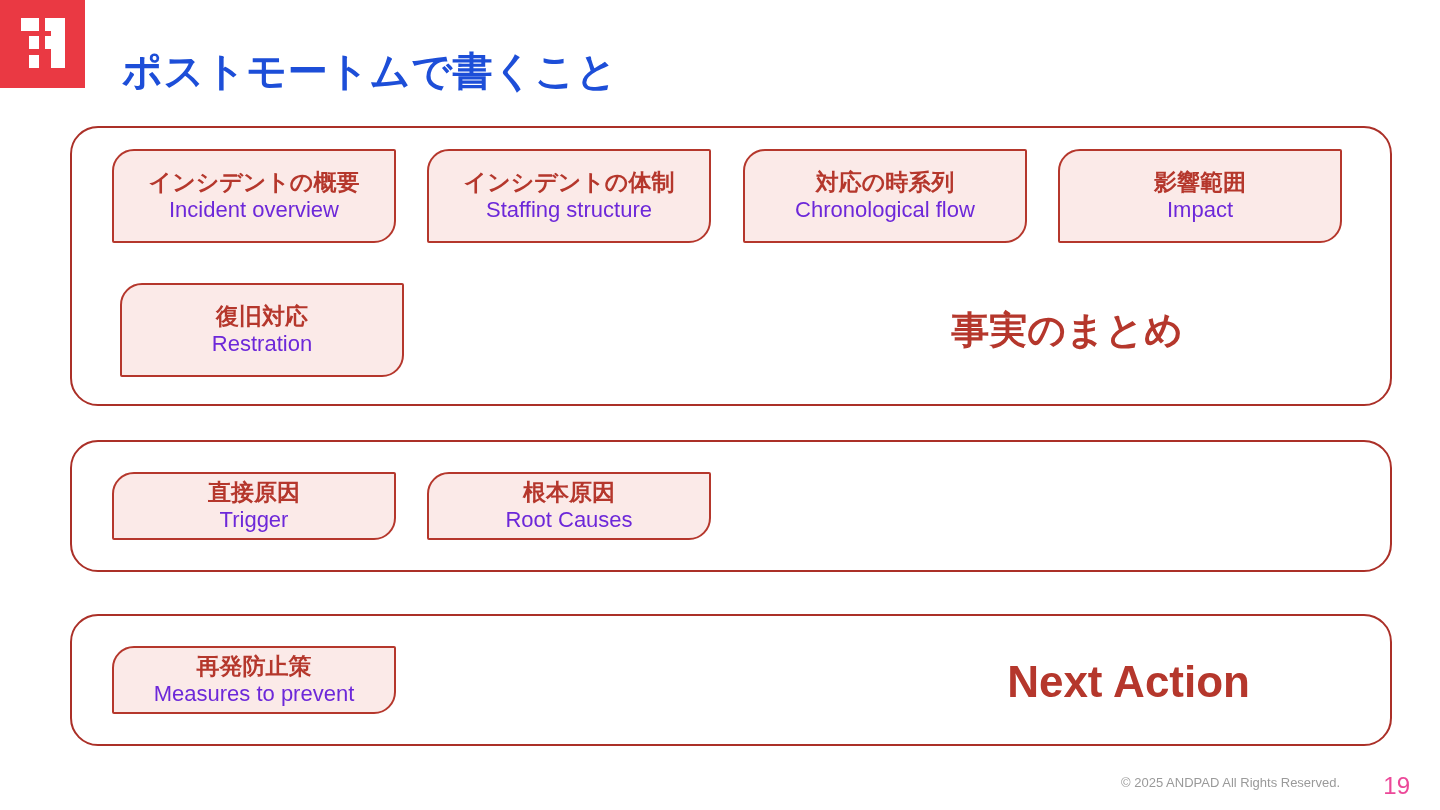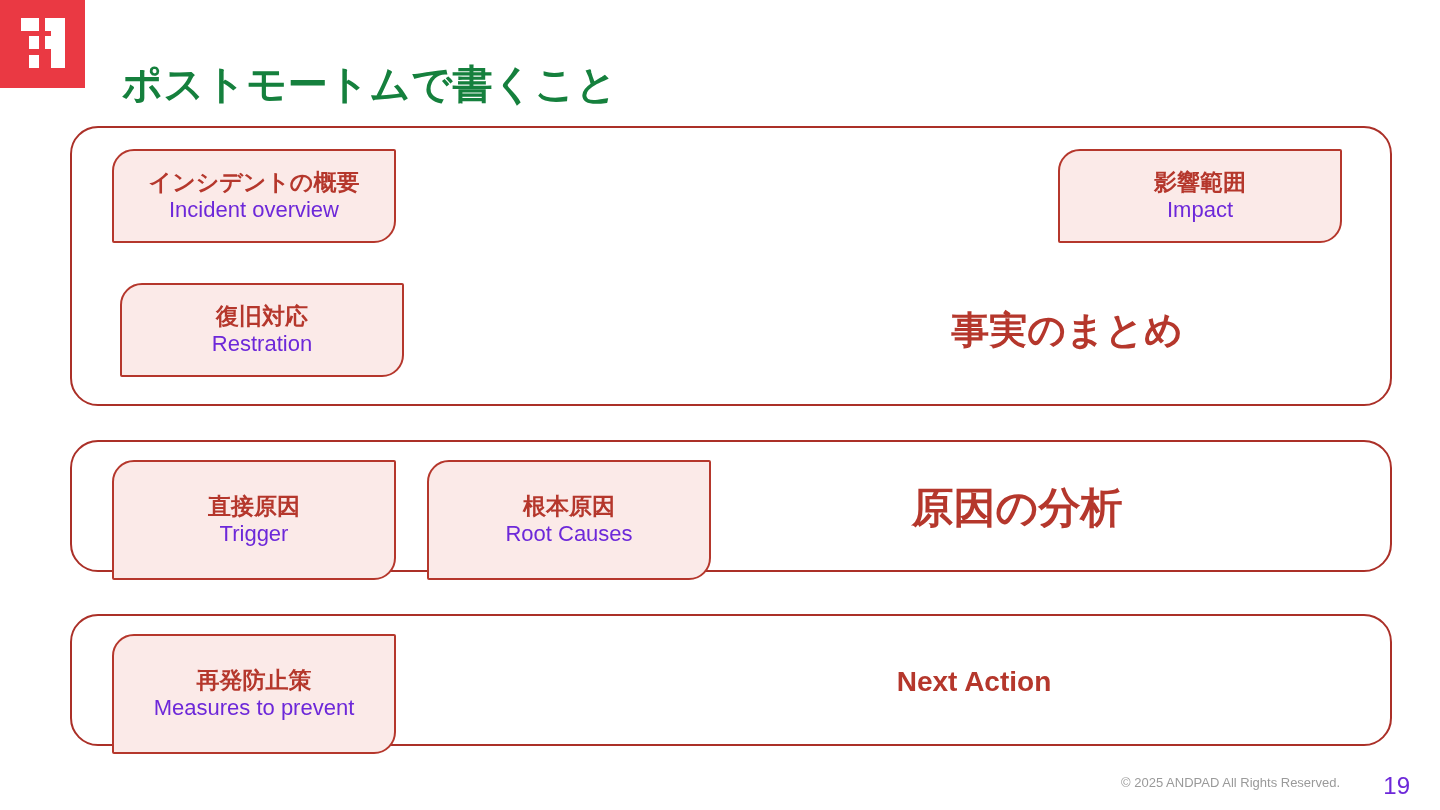--- a/index.html
+++ b/index.html
@@ -34,24 +34,24 @@
   .logo-mark {
     position: absolute;
     left: 21px;
     top: 18px;
     width: 44px;
     height: 50px;
   }
   .page-title {
     position: absolute;
     left: 122px;
-    top: 27px;
+    top: 14px;
     font-size: 40px;
     font-weight: 700;
-    color: #15803d;
+    color: #1d4ed8;
     letter-spacing: 0.5px;
     line-height: 60px;
     white-space: nowrap;
   }
 
   
   .group {
     position: absolute;
     border: 2px solid #ab3028;
     border-radius: 28px;
@@ -91,49 +91,49 @@
   }
 
   
   .row1 { top: 21px; height: 94px; }
   .row2 { top: 155px; height: 94px; margin-left: 8px; }
   .col1 { left: 40px;  width: 284px; }
   .col2 { left: 355px; width: 284px; }
   .col3 { left: 671px; width: 284px; }
   .col4 { left: 986px; width: 284px; }
 
-  .rowS { top: 18px; height: 120px; }
+  .rowS { top: 30px; height: 68px; }
 
   
   .group-caption {
     position: absolute;
     font-weight: 700;
     color: #b5372c;
     white-space: nowrap;
   }
   #caption-facts  { left: 775px; top: 155px; width: 440px; text-align: center; font-size: 38px; line-height: 94px; }
   #caption-causes { left: 710px; top: 18px;  width: 470px; text-align: center; font-size: 42px; line-height: 96px; }
-  #caption-next   { left: 667px; top: 18px;  width: 470px; text-align: center; font-size: 28px; line-height: 96px; }
+  #caption-next   { left: 708px; top: 18px;  width: 470px; text-align: right; font-size: 44px; line-height: 96px; }
 
   
   .footer-copy {
     position: absolute;
     right: 100px;
     bottom: 20px;
     font-size: 13px;
     color: #9a9a9a;
     white-space: nowrap;
     text-align: center;
   }
   .page-number {
     position: absolute;
     right: 30px;
     bottom: 10px;
     font-size: 24px;
-    color: #6d28d9;
+    color: #ec4899;
     white-space: nowrap;
   }
 </style>
 </head>
 <body>
 
 <div class="slide-header">
   <div class="logo-tile">
     <svg class="logo-mark" viewBox="0 0 44 50" aria-hidden="true">
       <rect x="0" y="0" width="18" height="13" fill="#ffffff"></rect>
@@ -147,41 +147,48 @@
     </svg>
   </div>
   <h1 class="page-title">ポストモートムで書くこと</h1>
 </div>
 
 <section class="group" id="group-facts">
   <div class="card row1 col1">
     <span class="ja">インシデントの概要</span>
     <span class="en">Incident overview</span>
   </div>
+  <div class="card row1 col2">
+    <span class="ja">インシデントの体制</span>
+    <span class="en">Staffing structure</span>
+  </div>
+  <div class="card row1 col3">
+    <span class="ja">対応の時系列</span>
+    <span class="en">Chronological flow</span>
+  </div>
   <div class="card row1 col4">
     <span class="ja">影響範囲</span>
     <span class="en">Impact</span>
   </div>
   <div class="card row2 col1">
     <span class="ja">復旧対応</span>
     <span class="en">Restration</span>
   </div>
   <div class="group-caption" id="caption-facts">事実のまとめ</div>
 </section>
 
 <section class="group" id="group-causes">
   <div class="card rowS col1">
     <span class="ja">直接原因</span>
     <span class="en">Trigger</span>
   </div>
   <div class="card rowS col2">
     <span class="ja">根本原因</span>
     <span class="en">Root Causes</span>
   </div>
-  <div class="group-caption" id="caption-causes">原因の分析</div>
 </section>
 
 <section class="group" id="group-next">
   <div class="card rowS col1">
     <span class="ja">再発防止策</span>
     <span class="en">Measures to prevent</span>
   </div>
   <div class="group-caption" id="caption-next">Next Action</div>
 </section>
 

